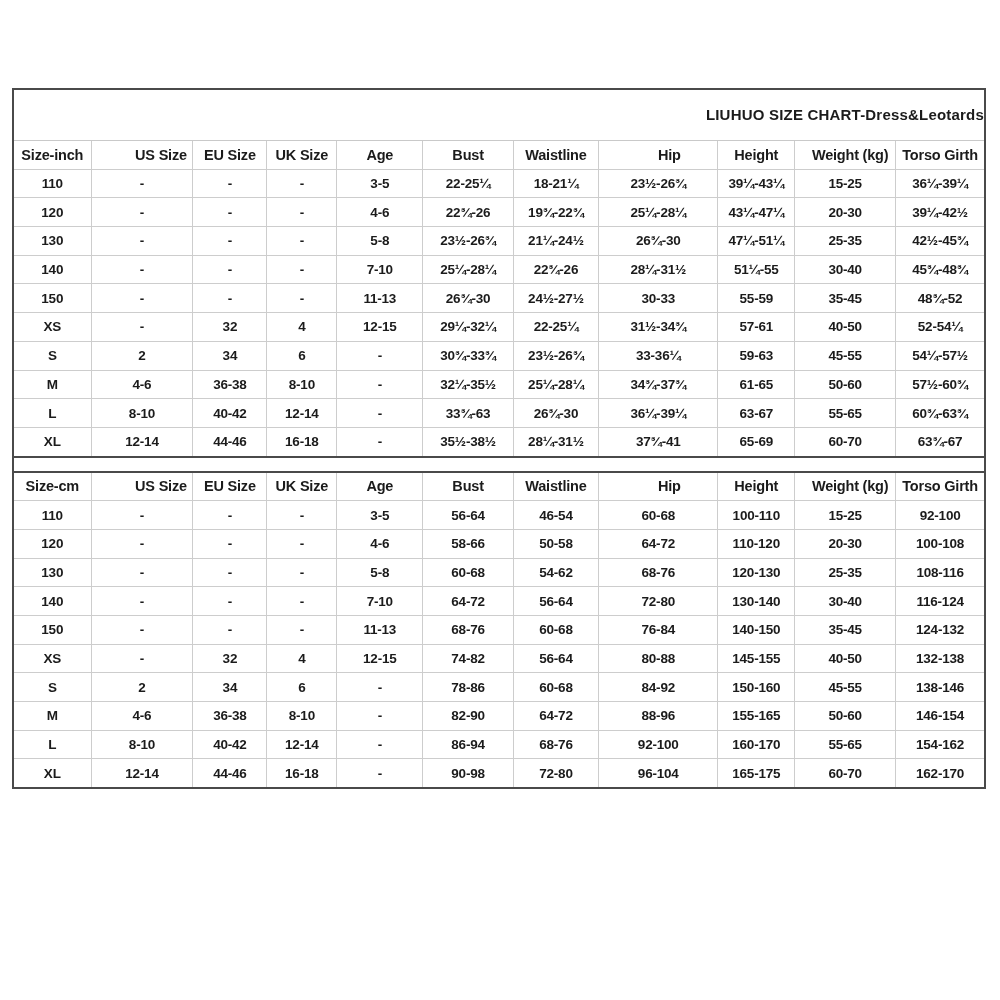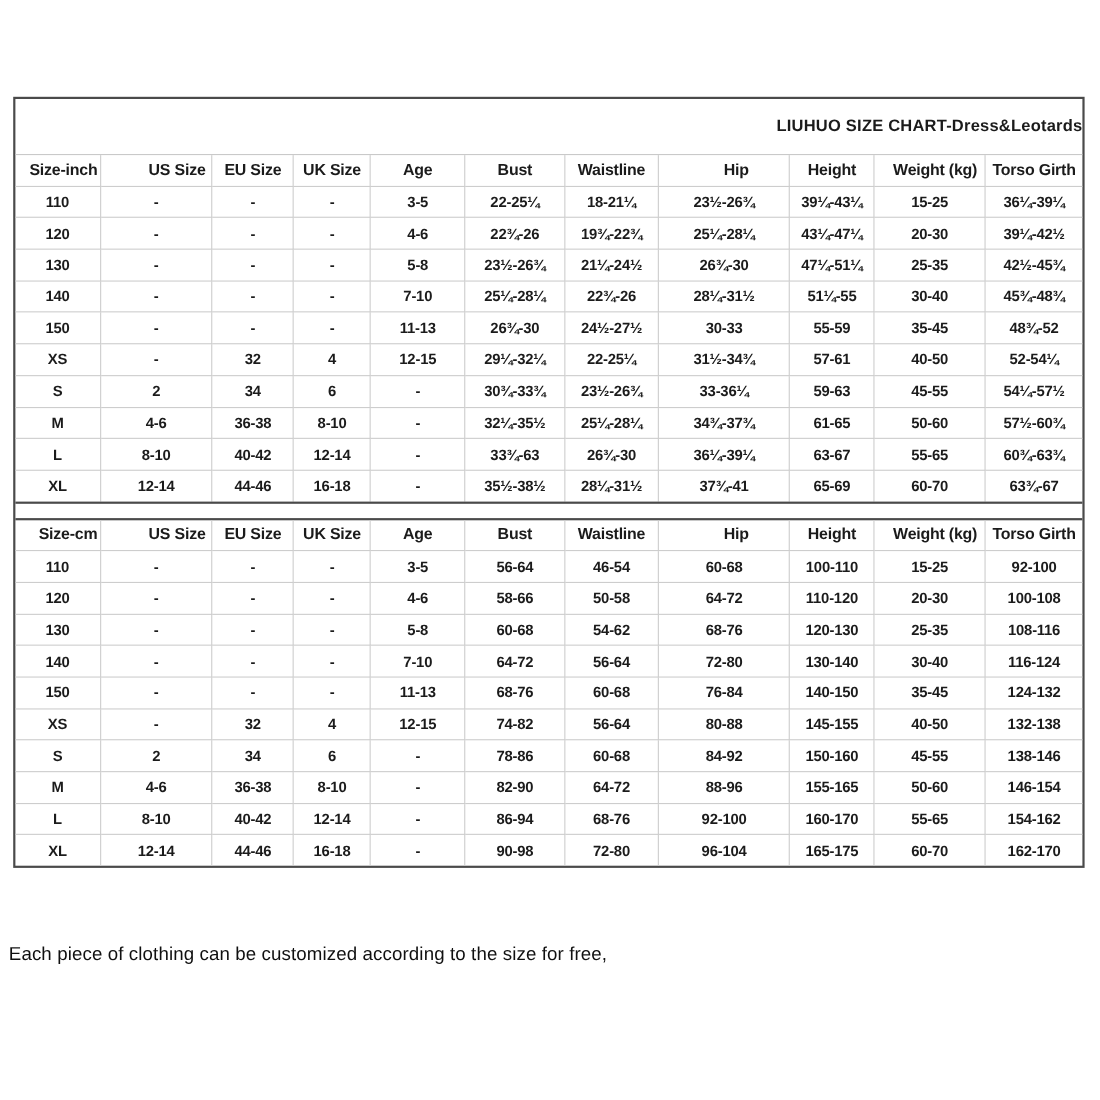--- a/index.html
+++ b/index.html
@@ -49,21 +49,21 @@
     letter-spacing: -0.2px;
     color: #1b1b1b;
     overflow: hidden;
     white-space: nowrap;
   }
   table.size-table th {
     font-size: 14.5px;
     letter-spacing: -0.2px;
   }
   
-  table.size-table th:nth-child(1)  { width: 8.5%; text-align: right;  }
+  table.size-table th:nth-child(1)  { width: 8.5%;  }
   table.size-table th:nth-child(2)  { width: 7.4%; padding-left: 40px;  }
   table.size-table th:nth-child(3)  { width: 8.1%;  }
   table.size-table th:nth-child(4)  { width: 7.6%;  }
   table.size-table th:nth-child(5)  { width: 9.5%;  }
   table.size-table th:nth-child(6)  { width: 10.0%; }
   table.size-table th:nth-child(7)  { width: 9.4%;  }
   table.size-table th:nth-child(8)  { width: 11.1%; padding-left: 24px; }
   table.size-table th:nth-child(9)  { width: 8.4%;  }
   table.size-table th:nth-child(10) { width: 10.2%; padding-left: 12px; }
   table.size-table th:nth-child(11) { width: 9.8%;  }
@@ -397,14 +397,13 @@
           <td>165-175</td>
           <td>60-70</td>
           <td>162-170</td>
         </tr>
       </tbody>
     </table>
 
 </div>
 
 <div class="bottom-notes">
-  <div class="bottom-note-line">Each piece of clothing can be customized according to the size for free,</div>
 </div>
 
 </body></html>

